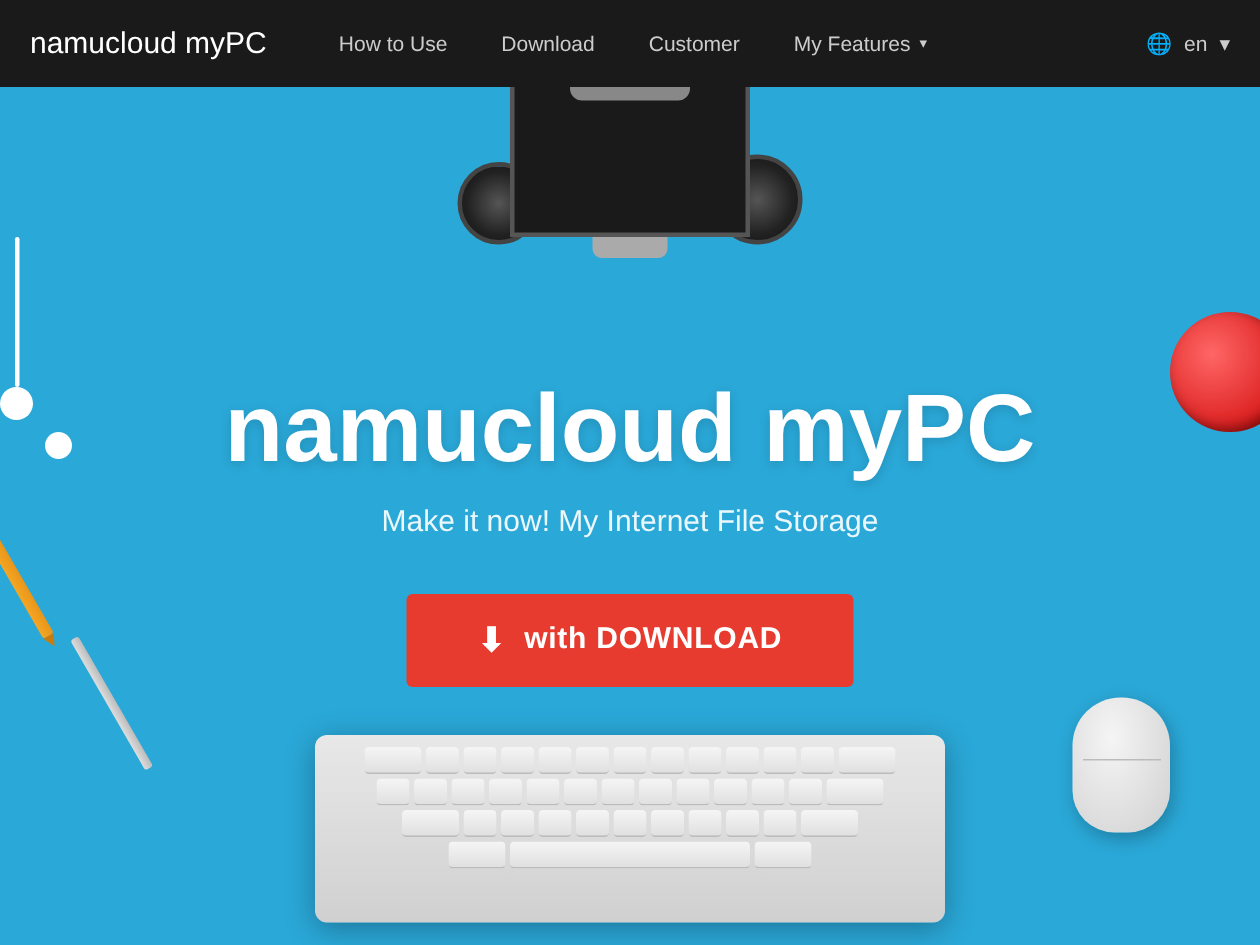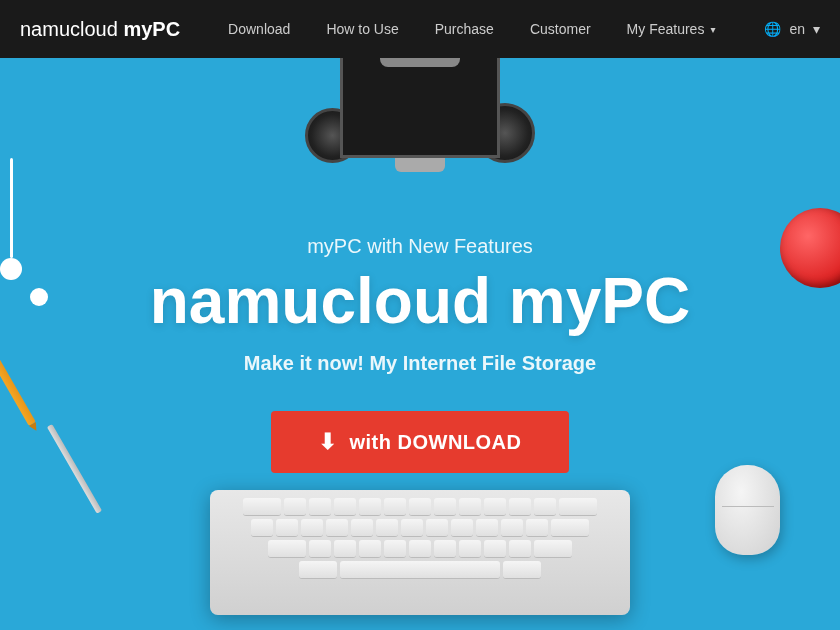--- a/index.html
+++ b/index.html
@@ -15,21 +15,21 @@
       position: relative;
       z-index: 10;
     }
     .navbar-brand {
       color: white;
       font-size: 20px;
       font-weight: 300;
       margin-right: 30px;
       white-space: nowrap;
     }
-    .navbar-brand strong { font-weight: 700; }
+    .navbar-brand strong { font-weight: 400; }
     .nav-links {
       display: flex;
       align-items: center;
       gap: 0;
       flex: 1;
     }
     .nav-link {
       color: #ccc;
       text-decoration: none;
       font-size: 14px;
@@ -277,21 +277,21 @@
       color: white;
       font-size: 64px;
       font-weight: 700;
       line-height: 1.1;
       margin-bottom: 16px;
       text-shadow: 0 2px 8px rgba(0,0,0,0.15);
     }
     .hero-desc {
       color: rgba(255,255,255,0.9);
       font-size: 20px;
-      font-weight: 700;
+      font-weight: 400;
       margin-bottom: 36px;
     }
     .download-btn {
       background: #e63b2e;
       color: white;
       border: none;
       padding: 18px 48px;
       font-size: 20px;
       font-weight: 600;
       border-radius: 4px;
@@ -311,23 +311,22 @@
     }
   </style>
 </head>
 <body>
 
 <nav class="navbar">
   <div class="navbar-brand">
     <span>namucloud </span><strong>myPC</strong>
   </div>
   <div class="nav-links">
+    <a class="nav-link">How to Use</a>
     <a class="nav-link">Download</a>
-    <a class="nav-link">How to Use</a>
-    <a class="nav-link">Purchase</a>
     <a class="nav-link">Customer</a>
     <a class="nav-link dropdown">
       <span>My Features</span>
       <span class="chevron">▾</span>
     </a>
   </div>
   <div class="nav-right">
     <span>🌐</span>
     <span>en</span>
     <span>▾</span>
@@ -408,21 +407,20 @@
       </div>
       <div class="key-row">
         <div class="key key-wide"></div>
         <div class="key key-space"></div>
         <div class="key key-wide"></div>
       </div>
     </div>
   </div>
 
   <div class="hero-content">
-    <p class="hero-subtitle">myPC with New Features</p>
     <h1 class="hero-title">namucloud myPC</h1>
     <p class="hero-desc">Make it now! My Internet File Storage</p>
     <button class="download-btn">
       <span class="download-icon">⬇</span>
       <span>with DOWNLOAD</span>
     </button>
   </div>
 </section>
 
 </body></html>

